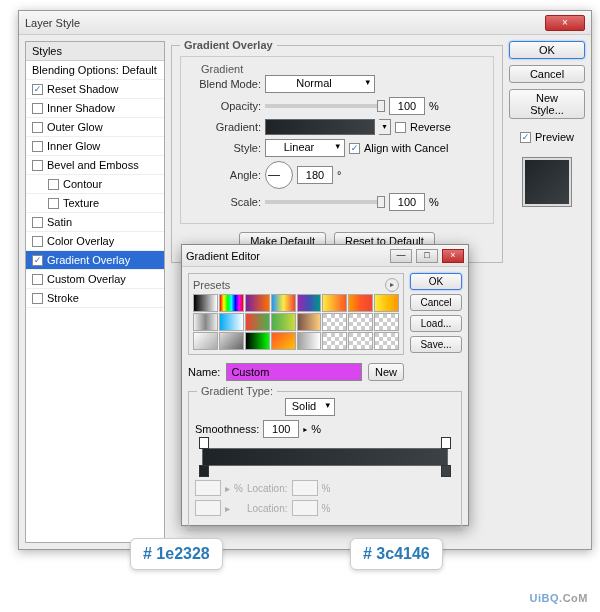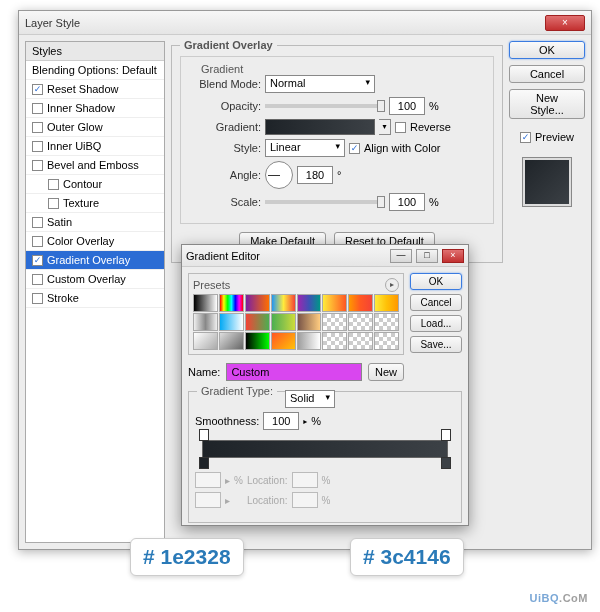--- a/index.html
+++ b/index.html
@@ -17,21 +17,21 @@
   .style-item.selected { background: #2b6cd4; color: #fff; }
   .cb { width: 11px; height: 11px; border: 1px solid #888; background: #fff; display: inline-flex; align-items: center; justify-content: center; font-size: 9px; color: #2b6cd4; }
   .cb.checked::before { content: "✓"; }
   .center { flex: 1; position: relative; }
   .fieldset { border: 1px solid #bbb; margin: 4px 0; padding: 8px; position: relative; }
   .fieldset .legend { position: absolute; top: -7px; left: 8px; background: #ededed; padding: 0 4px; font-weight: bold; color: #555; }
   .sub-fieldset { border: 1px solid #ccc; padding: 8px; margin-top: 2px; }
   .sub-fieldset .sub-legend { position: absolute; top: 6px; left: 16px; background: #ededed; padding: 0 4px; color: #555; }
   .row { display: flex; align-items: center; gap: 4px; margin: 4px 0; }
   .row .lbl { width: 72px; text-align: right; color: #333; }
-  .select { border: 1px solid #888; background: #fff; height: 18px; padding: 1px 16px 1px 4px; position: relative; min-width: 80px; }
+  .select { border: 1px solid #888; background: #fff; height: 18px; padding: 1px 16px 1px 4px; position: relative; min-width: 80px; text-align: center; }
   .select::after { content: "▾"; position: absolute; right: 4px; top: 1px; font-size: 9px; }
   .slider { flex: 1; height: 4px; background: #ccc; position: relative; max-width: 120px; }
   .slider .thumb { position: absolute; top: -4px; width: 8px; height: 12px; background: #eee; border: 1px solid #888; }
   .num-input { width: 36px; height: 18px; border: 1px solid #888; background: #fff; text-align: center; line-height: 16px; }
   .grad-bar { width: 110px; height: 16px; border: 1px solid #666; background: linear-gradient(90deg,#1e2328,#3c4146); }
   .grad-dd { width: 12px; height: 16px; border: 1px solid #888; border-left: none; background: #eee; text-align: center; font-size: 8px; line-height: 14px; }
   .angle-dial { width: 28px; height: 28px; border: 1px solid #888; border-radius: 50%; background: #fff; position: relative; }
   .angle-dial::after { content: ""; position: absolute; left: 2px; top: 13px; width: 12px; height: 1px; background: #333; }
   .btn { background: linear-gradient(#fafafa,#e4e4e4); border: 1px solid #999; border-radius: 3px; padding: 2px 10px; text-align: center; cursor: pointer; }
   .btn.primary { border: 1px solid #3a7be0; box-shadow: 0 0 2px #6aa0f0; }
@@ -50,35 +50,35 @@
   .ge-right { width: 52px; display: flex; flex-direction: column; gap: 4px; }
   .ge-right .btn { width: 100%; font-size: 10px; padding: 2px 2px; }
   .presets-box { border: 1px solid #bbb; padding: 4px; }
   .presets-grid { display: grid; grid-template-columns: repeat(8, 1fr); gap: 1px; margin-top: 2px; }
   .preset { height: 18px; border: 1px solid #aaa; }
   .presets-hdr { display: flex; align-items: center; font-size: 10px; color: #555; }
   .presets-hdr .tri { margin-left: auto; width: 14px; height: 14px; border: 1px solid #aaa; border-radius: 50%; text-align: center; line-height: 11px; font-size: 8px; }
   .name-row { display: flex; align-items: center; gap: 6px; margin: 8px 0 4px; }
   .text-input { flex: 1; height: 18px; border: 1px solid #888; background: #d946ef; padding: 0 4px; line-height: 16px; }
   .ge-under { padding: 0 6px; }
-  .gtype-box { border: 1px solid #bbb; padding: 0 6px 10px; position: relative; }
+  .gtype-box { border: 1px solid #bbb; padding: 8px 6px 10px; position: relative; }
   .gtype-box .legend2 { position: absolute; top: -7px; left: 8px; background: #ededed; padding: 0 4px; color: #555; }
   .big-grad { height: 18px; width: 246px; margin: 10px auto 4px; border: 1px solid #666; background: linear-gradient(90deg,#1e2328,#3c4146); position: relative; }
   .stop-top, .stop-bot { position: absolute; width: 10px; height: 12px; background: #fff; border: 1px solid #333; }
   .stop-top { top: -12px; } .stop-bot { bottom: -12px; }
   .stop-bot.s1 { left: -4px; background: #1e2328; }
   .stop-bot.s2 { right: -4px; background: #3c4146; }
   .stop-top.s1 { left: -4px; }
   .stop-top.s2 { right: -4px; }
   .stops-rows { margin-top: 14px; }
   .stops-rows .row { gap: 4px; }
   .stops-rows .mini { width: 26px; height: 16px; border: 1px solid #bbb; background: #f4f4f4; font-size: 10px; line-height: 14px; text-align: center; color: #aaa; }
   .stops-rows .lbl2 { color: #aaa; font-size: 10px; }
   
-  .color-tag { position: absolute; background: #fff; border: 1px solid #ccc; border-radius: 6px; padding: 6px 12px; font-size: 21px; color: #2a7ab8; font-weight: 600; box-shadow: 0 2px 4px rgba(0,0,0,.15); z-index: 20; }
+  .color-tag { position: absolute; background: #fff; border: 1px solid #ccc; border-radius: 6px; padding: 6px 12px; font-size: 16px; color: #2a7ab8; font-weight: 600; box-shadow: 0 2px 4px rgba(0,0,0,.15); z-index: 20; }
   .tag1 { left: 130px; top: 538px; }
   .tag2 { left: 350px; top: 538px; }
   .watermark { position: absolute; right: 12px; bottom: 6px; font-size: 16px; color: #7aa7d6; font-weight: 600; letter-spacing: .5px; }
   .watermark .alt { color: #a0a0a0; }
 </style>
 </head>
 <body>
 
 <div class="dialog main-dialog">
   <div class="titlebar">
@@ -100,21 +100,21 @@
           <div class="style-item">
             <span class="cb"></span>
             <span>Inner Shadow</span>
           </div>
           <div class="style-item">
             <span class="cb"></span>
             <span>Outer Glow</span>
           </div>
           <div class="style-item">
             <span class="cb"></span>
-            <span>Inner UiBQ</span>
+            <span>Inner Glow</span>
           </div>
           <div class="style-item">
             <span class="cb"></span>
             <span>Bevel and Emboss</span>
           </div>
           <div class="style-item sub">
             <span class="cb"></span>
             <span>Contour</span>
           </div>
           <div class="style-item sub">
@@ -169,21 +169,21 @@
             <div class="grad-bar"></div>
             <div class="grad-dd">▾</div>
             <span class="cb"></span>
             <span>Reverse</span>
           </div>
 
           <div class="row">
             <span class="lbl">Style:</span>
             <div class="select"><span>Linear</span></div>
             <span class="cb checked"></span>
-            <span>Align with Color</span>
+            <span>Align with Cancel</span>
           </div>
 
           <div class="row">
             <span class="lbl">Angle:</span>
             <div class="angle-dial"></div>
             <div class="num-input">180</div>
             <span>°</span>
           </div>
 
           <div class="row">

